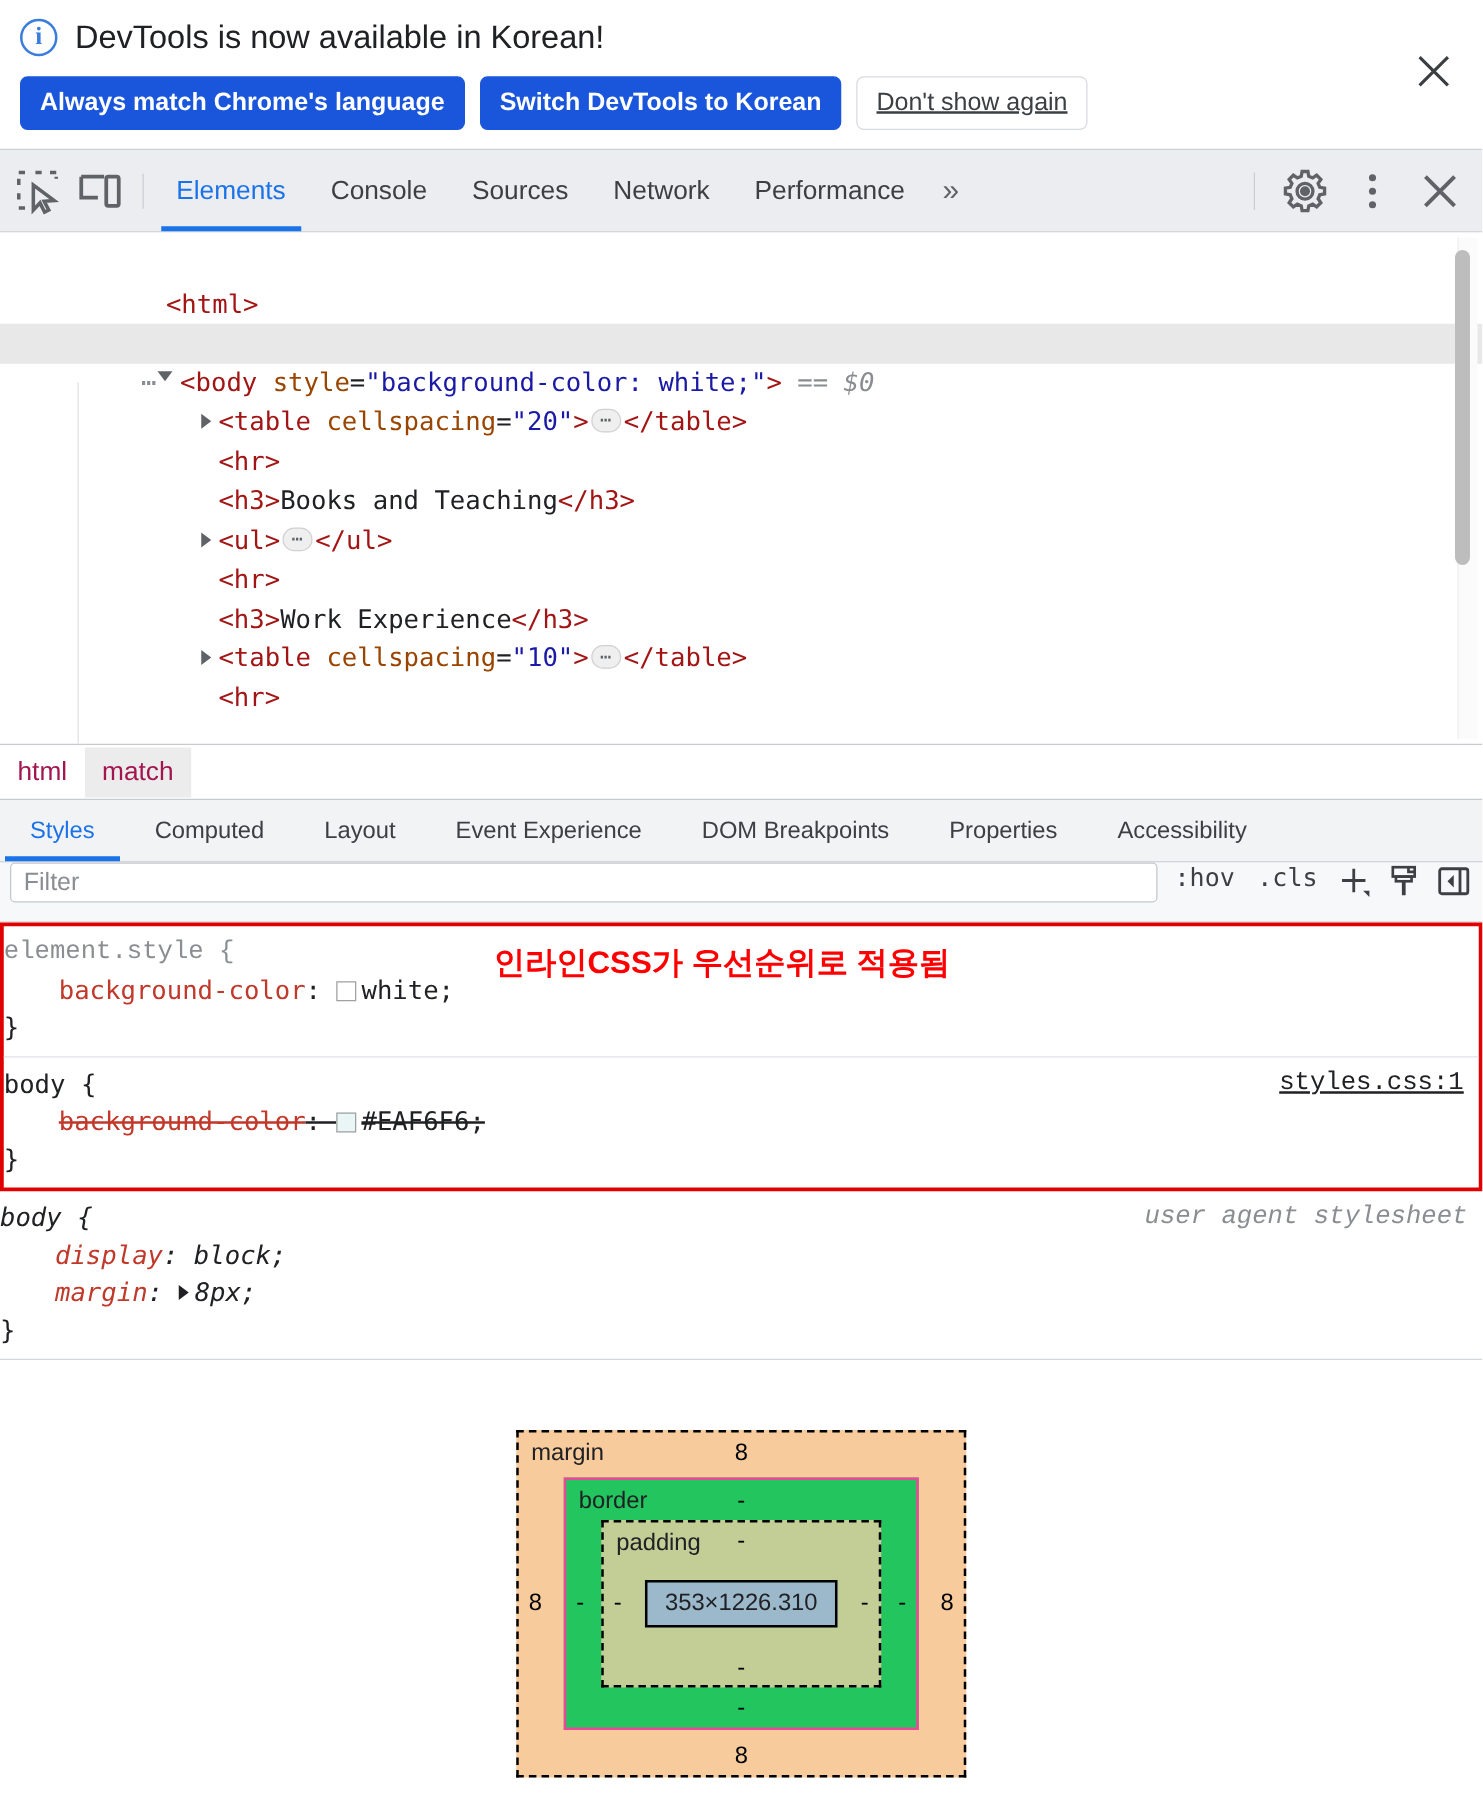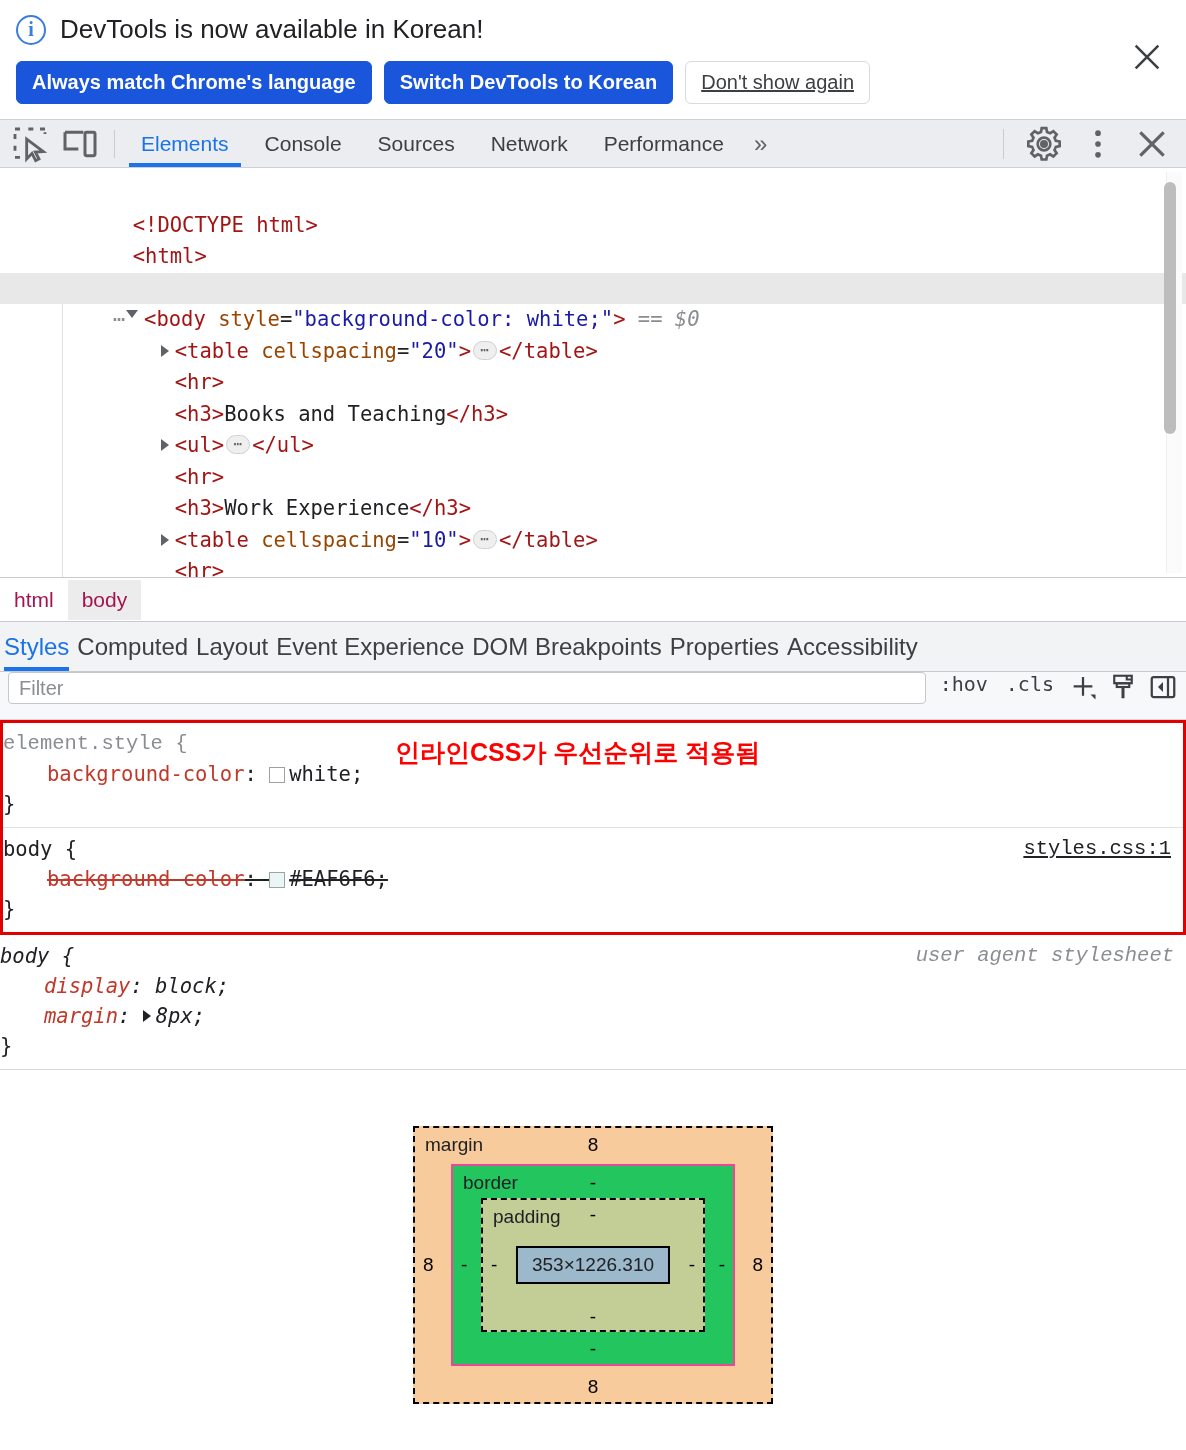--- a/index.html
+++ b/index.html
@@ -38,21 +38,21 @@
   .banner-close {
     position: absolute; right: 22px; top: 40px;
     width: 34px; height: 34px; cursor: pointer;
     color: #3c4043;
   }
   .banner-close svg { width: 34px; height: 34px; }
 
   
   .toolbar {
     display: flex; align-items: center;
-    height: 48px; background: #ebedf0;
+    height: 66px; background: #ebedf0;
     border-bottom: 1px solid #cdd0d6;
   }
   .tb-icon { width: 40px; height: 40px; margin-left: 10px; cursor: pointer; color: #5f6368; }
   .tb-icon svg { width: 100%; height: 100%; display: block; }
   .tb-sep { width: 1px; height: 28px; background: #c9cdd3; margin: 0 8px 0 14px; }
   .tabs { display: flex; align-items: stretch; height: 100%; }
   .tab {
     display: flex; align-items: center; padding: 0 18px;
     font-size: 21px; color: #3c4043; cursor: pointer; position: relative;
   }
@@ -118,22 +118,22 @@
   }
   .crumb { padding: 8px 14px; color: #a31550; cursor: pointer; }
   .crumb.active { background: #ececec; }
 
   
   .subtabs {
     display: flex; align-items: stretch; height: 50px;
     background: #f2f3f5; border-bottom: 1px solid #c7cad1;
   }
   .subtab {
-    display: flex; align-items: center; padding: 0 4px;
-    font-size: 24px; color: #3c4043; cursor: pointer; position: relative;
+    display: flex; align-items: center; padding: 0 24px;
+    font-size: 19px; color: #3c4043; cursor: pointer; position: relative;
   }
   .subtab.active { color: #1a73e8; }
   .subtab.active::after {
     content: ""; position: absolute; left: 4px; right: 4px; bottom: 0;
     height: 4px; background: #1a73e8;
   }
 
   
   .filterbar {
     display: flex; align-items: flex-start; height: 48px;
@@ -289,23 +289,20 @@
             <path d="M5 5 L19 19 M19 5 L5 19" stroke="currentColor" stroke-width="1.9" fill="none"></path>
           </svg>
       </div>
     </div>
   </div>
 
   <div class="dom-panel">
     <div class="guide"></div>
     <div class="dom-tree">
 
-      <div class="dom-row">
-        <span class="tag" style="padding-left:20px">&lt;!DOCTYPE html&gt;</span>
-      </div>
 
       <div class="dom-row">
         <span class="tag" style="padding-left:20px">&lt;html&gt;</span>
       </div>
 
       <div class="dom-row">
         <span style="padding-left:34px"></span><span class="arrow"></span><span class="tag">&lt;head&gt;</span><span class="ellipsis-badge">⋯</span><span class="tag">&lt;/head&gt;</span>
       </div>
 
       <div class="dom-row selected">
@@ -349,21 +346,21 @@
       </div>
 
     </div>
     <div class="scroll-track">
       <div class="scroll-thumb"></div>
     </div>
   </div>
 
   <div class="breadcrumb">
     <div class="crumb">html</div>
-    <div class="crumb active">body</div>
+    <div class="crumb active">match</div>
   </div>
 
   <div class="subtabs">
     <div class="subtab active">Styles</div>
     <div class="subtab">Computed</div>
     <div class="subtab">Layout</div>
     <div class="subtab">Event Experience</div>
     <div class="subtab">DOM Breakpoints</div>
     <div class="subtab">Properties</div>
     <div class="subtab">Accessibility</div>

